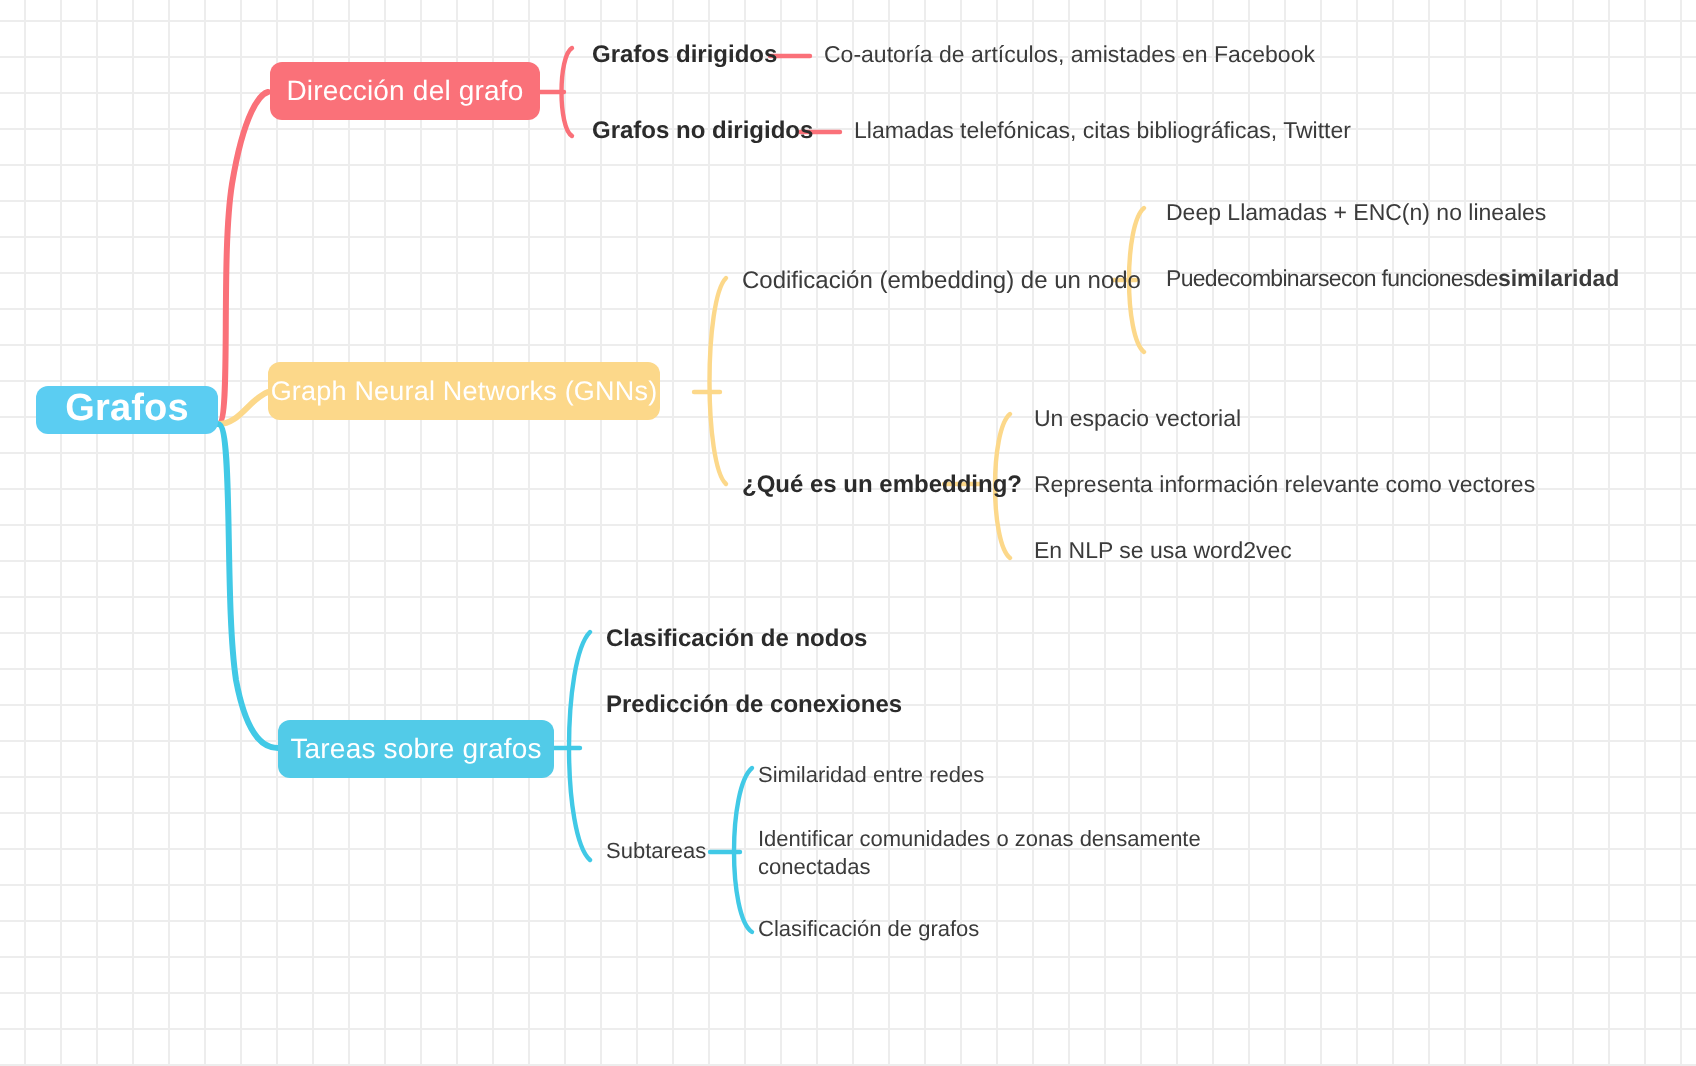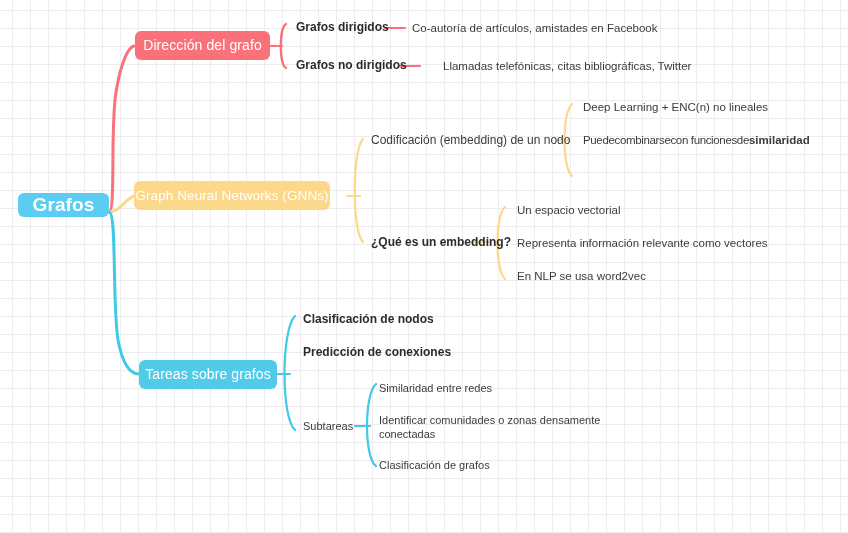--- a/index.html
+++ b/index.html
@@ -136,34 +136,34 @@
   <div class="node leaf-mid-bold" style="left:296px; top:21px;">
     <span>Grafos dirigidos</span>
   </div>
   <div class="node leaf" style="left:412px; top:22px;">
     <span>Co-autoría de artículos, amistades en Facebook</span>
   </div>
 
   <div class="node leaf-mid-bold" style="left:296px; top:59px;">
     <span>Grafos no dirigidos</span>
   </div>
-  <div class="node leaf" style="left:427px; top:60px;margin-left:16px;">
+  <div class="node leaf" style="left:427px; top:60px;">
     <span>Llamadas telefónicas, citas bibliográficas, Twitter</span>
   </div>
 
   <div class="node pill pill-yellow" style="left:134px; top:181px; width:196px; height:29px;">
     <span>Graph Neural Networks (GNNs)</span>
   </div>
 
   <div class="node leaf-mid" style="left:371px; top:134px;">
     <span>Codificación (embedding) de un nodo</span>
   </div>
 
   <div class="node leaf" style="left:583px; top:101px;">
-    <span>Deep Learning + ENC(n) no lineales</span>
+    <span>Deep Llamadas + ENC(n) no lineales</span>
   </div>
 
   <div class="node leaf tight" style="left:583px; top:134px;">
     <span>Puedecombinarsecon funcionesde</span><b>similaridad</b>
   </div>
 
 
   <div class="node leaf-mid-bold" style="left:371px; top:236px;">
     <span>¿Qué es un embedding?</span>
   </div>

